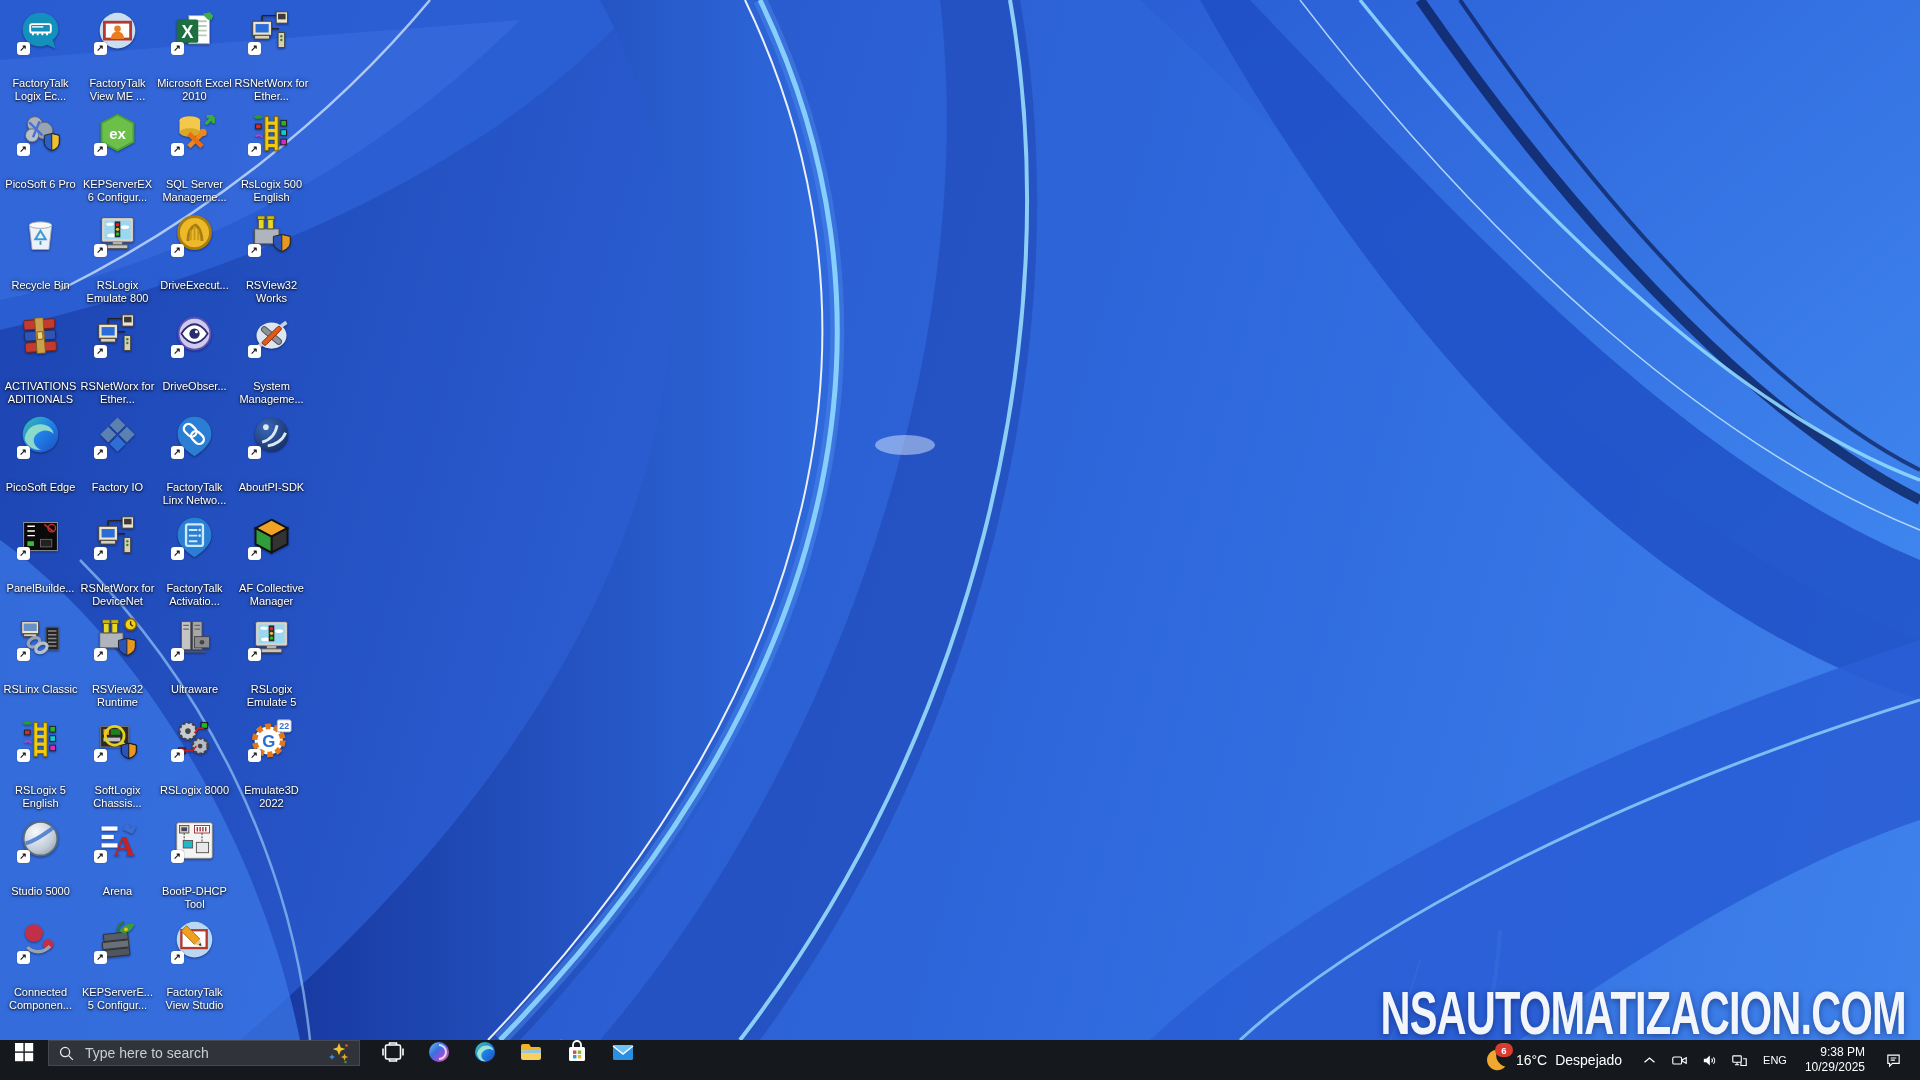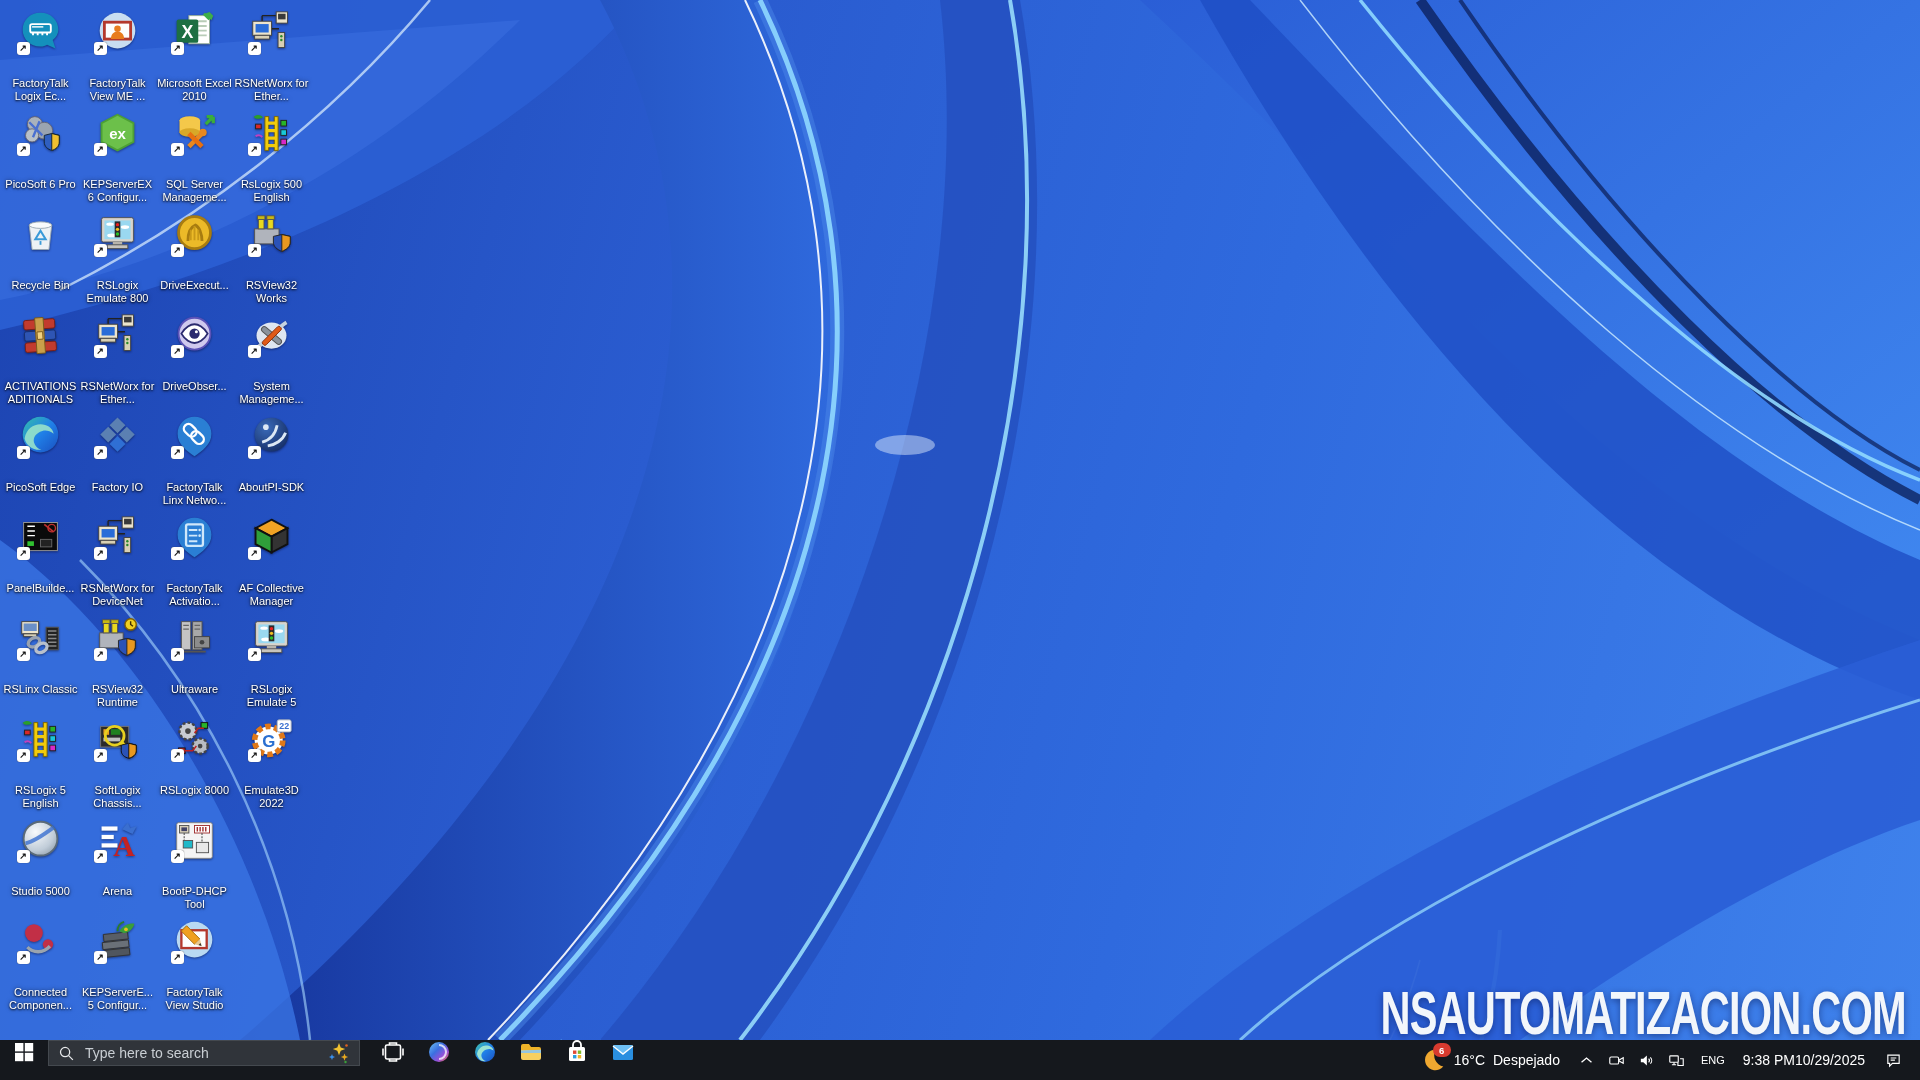--- a/index.html
+++ b/index.html
@@ -38,22 +38,22 @@
   .tray{margin-left:auto;display:flex;align-items:center;font-size:13px;}
   .weather{display:flex;align-items:center;gap:8px;padding:0 12px;height:100%;cursor:pointer;}
   .moon-wrap{position:relative;width:26px;height:26px;}
   .badge{position:absolute;top:-4px;right:-5px;min-width:14px;height:14px;border-radius:8px;
          background:#d83b2f;color:#fff;font-size:9.5px;font-weight:bold;display:flex;
          align-items:center;justify-content:center;padding:0 2px;}
   .w-temp,.w-cond{font-size:14px;}
   .tray-ic{width:30px;height:40px;display:flex;align-items:center;justify-content:center;cursor:pointer;}
   .tray-ic svg{width:17px;height:17px;}
   .lang{padding:0 9px;font-size:11px;display:flex;align-items:center;cursor:pointer;}
-  .clock{display:flex;flex-direction:row;align-items:flex-end;justify-content:center;
-         padding:0 9px;font-size:14px;line-height:15px;cursor:pointer;}
+  .clock{display:flex;flex-direction:column;align-items:flex-end;justify-content:center;
+         padding:0 9px;font-size:12px;line-height:15px;cursor:pointer;}
   .action{width:38px;}
   .show-desktop{width:7px;border-left:1px solid #3c4147;cursor:pointer;}
 </style>
 </head>
 <body>
 
 <div class="screen">
   <div class="desktop">
 
     <svg class="wallpaper" viewBox="0 0 1920 1040" preserveAspectRatio="none">

